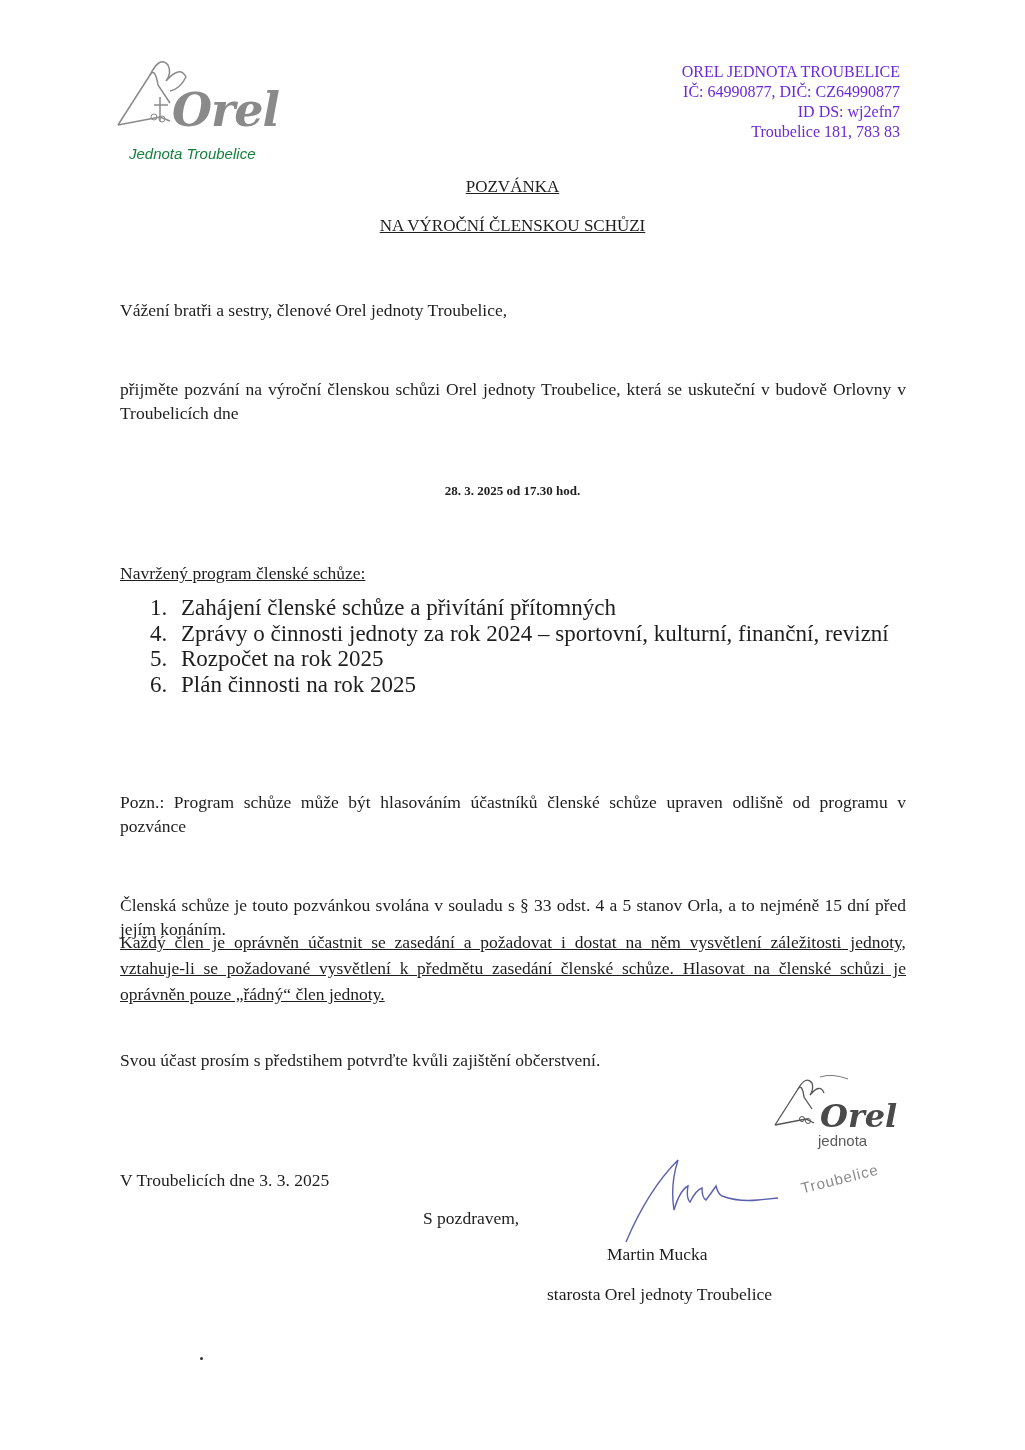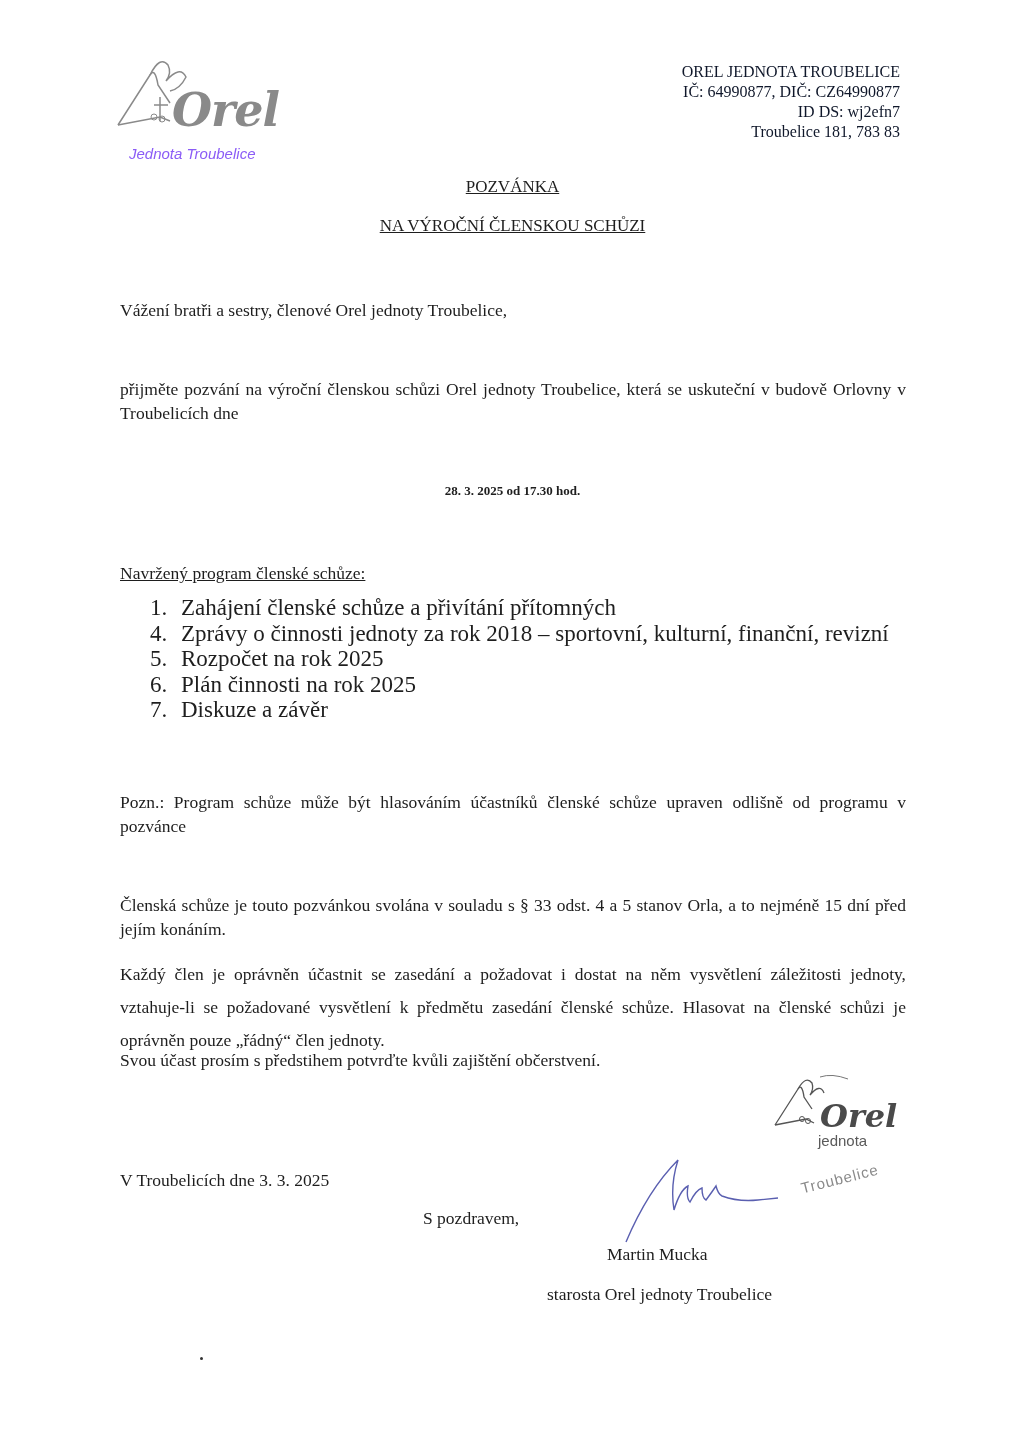--- a/index.html
+++ b/index.html
@@ -1,36 +1,36 @@
 <!DOCTYPE html>
 <html><head>
   <meta charset="utf-8">
   <style>
     html, body { margin: 0; padding: 0; background: #ffffff; }
     body { width: 1025px; height: 1450px; position: relative; overflow: hidden; color: #1e1e1e; font-family: "Liberation Serif", serif; }
     .abs { position: absolute; }
     .logo-top { left: 110px; top: 55px; width: 200px; height: 110px; }
     .logo-top .brand { position: absolute; left: 62px; top: 28px; font-family: "DejaVu Serif", serif; font-weight: bold; font-style: italic; font-size: 46px; color: #8a8a8a; letter-spacing: -1px; }
-    .logo-top .sub { position: absolute; left: 19px; top: 90px; font-family: "Liberation Sans", sans-serif; font-style: italic; font-size: 15px; color: #8b5cf6; }
-    .org { right: 125px; top: 62px; text-align: right; font-size: 16px; line-height: 20px; color: #0f172a; }
+    .logo-top .sub { position: absolute; left: 19px; top: 90px; font-family: "Liberation Sans", sans-serif; font-style: italic; font-size: 15px; color: #15803d; }
+    .org { right: 125px; top: 62px; text-align: right; font-size: 16px; line-height: 20px; color: #6d28d9; }
     .org div { white-space: nowrap; }
     .title1, .title2 { left: 0; width: 1025px; text-align: center; font-weight: normal; text-decoration: underline; font-size: 17px; }
     .title1 { top: 177px; }
     .title2 { top: 216px; }
     .text { font-size: 17.5px; line-height: 24px; }
     .salut { left: 120px; top: 298px; }
     .invite { left: 120px; top: 377px; width: 786px; text-align: justify; text-align-last: left; }
     .when { left: 0; width: 1025px; text-align: center; top: 483px; font-weight: bold; font-size: 13px; }
     .prog-head { left: 120px; top: 561px; text-decoration: underline; }
     .prog-list { left: 150px; top: 595px; margin: 0; padding: 0; list-style: none; }
     .prog-list li { font-size: 23px; line-height: 25.5px; white-space: nowrap; }
     .prog-list .num { display: inline-block; width: 31px; }
     .note { left: 120px; top: 790px; width: 786px; text-align: justify; text-align-last: left; }
     .p1 { left: 120px; top: 893px; width: 786px; text-align: justify; text-align-last: left; }
-    .p2 { left: 120px; top: 958px; width: 786px; text-align: justify; text-align-last: left; line-height: 33px; }
+    .p2 { left: 120px; top: 929px; width: 786px; text-align: justify; text-align-last: left; line-height: 26px; text-decoration: underline; }
     .p3 { left: 120px; top: 1048px; }
     .place { left: 120px; top: 1168px; }
     .greet { left: 423px; top: 1206px; }
     .signame { left: 607px; top: 1242px; }
     .sigrole { left: 547px; top: 1282px; }
     .stamp { left: 770px; top: 1075px; width: 160px; height: 140px; }
     .stamp .brand { position: absolute; left: 50px; top: 22px; font-family: "DejaVu Serif", serif; font-weight: bold; font-style: italic; font-size: 32px; color: #4a4a4a; }
     .stamp .s1 { position: absolute; left: 48px; top: 57px; font-family: Liberation Sans, sans-serif; font-size: 15px; color: #5a5a5a; }
     .stamp .s2 { position: absolute; left: 30px; top: 95px; font-family: "Liberation Sans", sans-serif; font-size: 15px; color: #8a8a8a; transform: rotate(-14deg); letter-spacing: 1px; }
     .sig { left: 618px; top: 1150px; }
@@ -63,24 +63,23 @@
 <div class="abs title1">POZVÁNKA</div>
 <div class="abs title2">NA VÝROČNÍ ČLENSKOU SCHŮZI</div>
 
 <div class="abs text salut">Vážení bratři a sestry, členové Orel jednoty Troubelice,</div>
 <div class="abs text invite">přijměte pozvání na výroční členskou schůzi Orel jednoty Troubelice, která se uskuteční v budově Orlovny v Troubelicích dne</div>
 <div class="abs when">28. 3. 2025 od 17.30 hod.</div>
 
 <div class="abs text prog-head">Navržený program členské schůze:</div>
 <ol class="abs prog-list">
   <li><span class="num">1.</span><span>Zahájení členské schůze a přivítání přítomných</span></li>
-  <li><span class="num">4.</span><span>Zprávy o činnosti jednoty za rok 2018 – sportovní, kulturní, finanční, revizní</span></li>
+  <li><span class="num">4.</span><span>Zprávy o činnosti jednoty za rok 2024 – sportovní, kulturní, finanční, revizní</span></li>
   <li><span class="num">5.</span><span>Rozpočet na rok 2025</span></li>
   <li><span class="num">6.</span><span>Plán činnosti na rok 2025</span></li>
-  <li><span class="num">7.</span><span>Diskuze a závěr</span></li>
 </ol>
 
 <div class="abs text note">Pozn.: Program schůze může být hlasováním účastníků členské schůze upraven odlišně od programu v pozvánce</div>
 <div class="abs text p1">Členská schůze je touto pozvánkou svolána v souladu s § 33 odst. 4 a 5 stanov Orla, a to nejméně 15 dní před jejím konáním.</div>
 <div class="abs text p2">Každý člen je oprávněn účastnit se zasedání a požadovat i dostat na něm vysvětlení záležitosti jednoty, vztahuje-li se požadované vysvětlení k předmětu zasedání členské schůze. Hlasovat na členské schůzi je oprávněn pouze „řádný“ člen jednoty.</div>
 <div class="abs text p3">Svou účast prosím s předstihem potvrďte kvůli zajištění občerstvení.</div>
 
 <div class="abs text place">V Troubelicích dne 3. 3. 2025</div>
 <div class="abs text greet">S pozdravem,</div>
 

